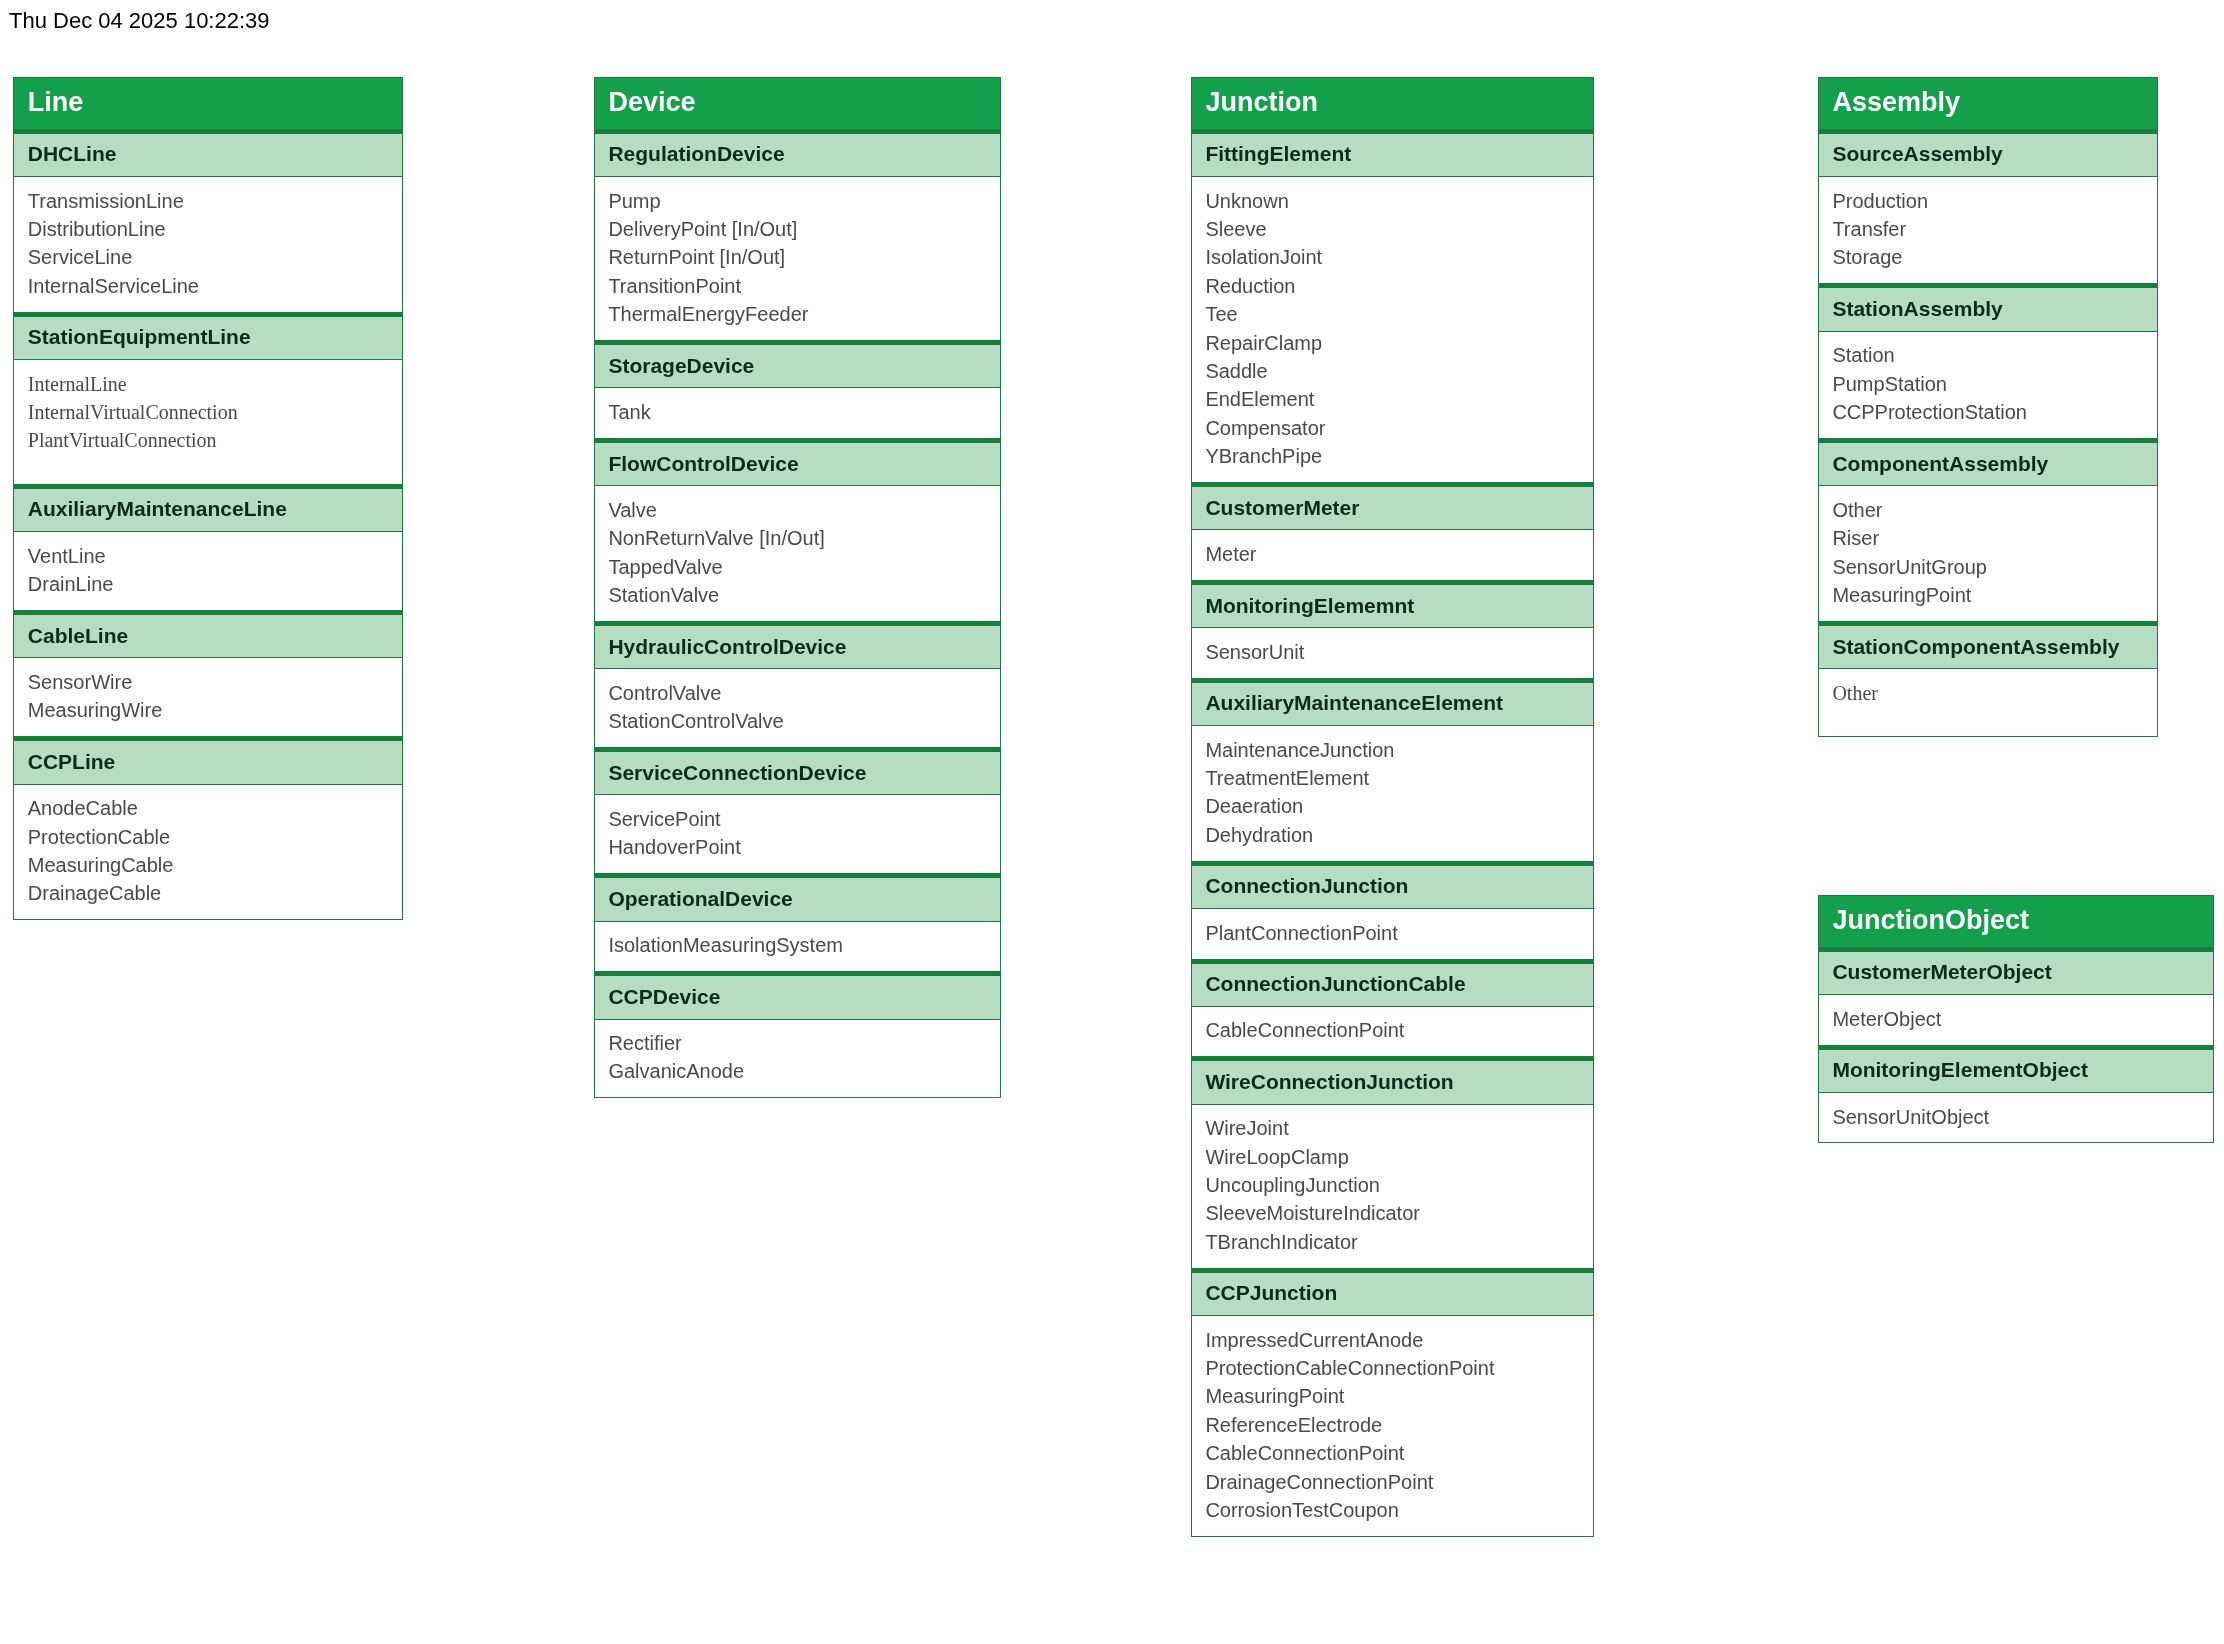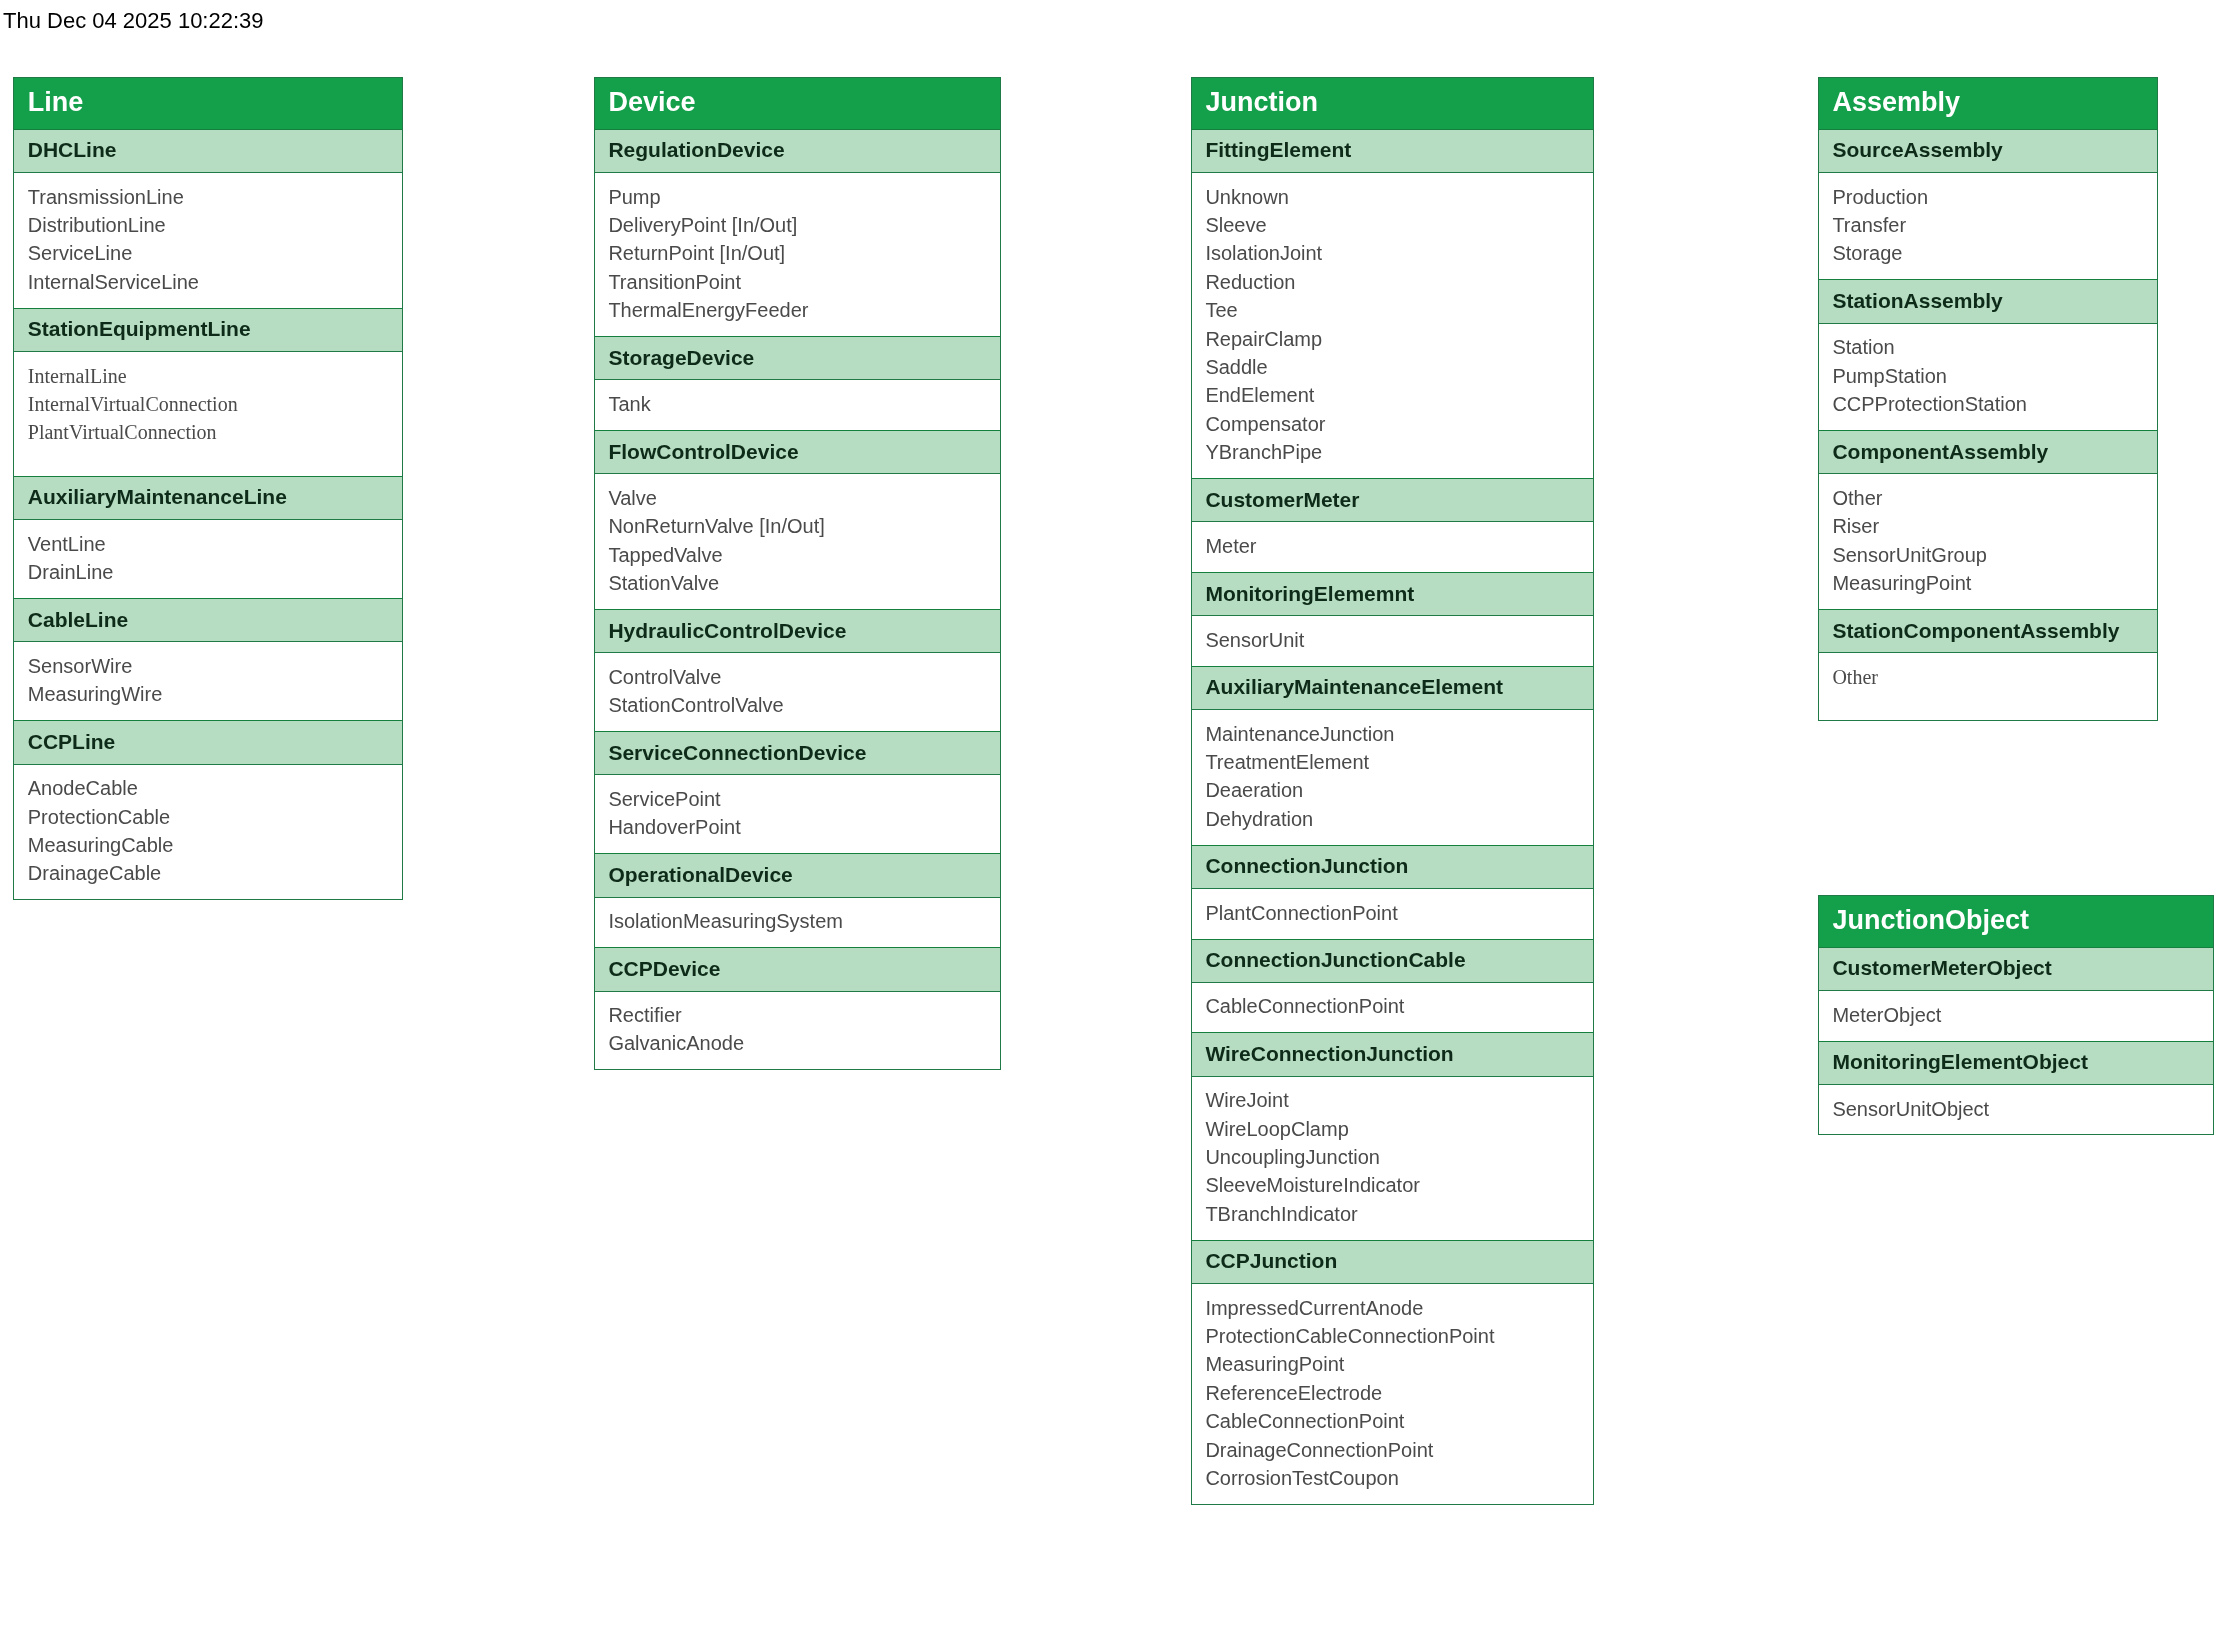--- a/index.html
+++ b/index.html
@@ -9,21 +9,21 @@
     font-family: "Liberation Sans", sans-serif;
   }
   body {
     width: 2225px;
     height: 1645px;
     position: relative;
     overflow: hidden;
   }
   .timestamp {
     position: absolute;
-    left: 3px;
+    left: 9px;
     top: 7.7px;
     font-size: 22px;
     color: #000000;
     white-space: nowrap;
   }
   .canvas {
     position: absolute;
     left: 0;
     top: 0;
     width: 2225px;
@@ -39,21 +39,21 @@
   }
   .card-title {
     background: #14a04b;
     color: #ffffff;
     font-weight: bold;
     font-size: 27px;
     padding: 9.6px 13.4px 11.5px 13.4px;
     line-height: 1.1;
   }
   .group {
-    border-top: 1px solid #15803d;
+    border-top: 5px solid #15803d;
   }
   .group:first-of-type {
     border-top: none;
   }
   .group-header {
     background: #b6ddc2;
     color: #0d2b18;
     font-weight: bold;
     font-size: 21px;
     padding: 8.6px 13.4px 9.6px 13.4px;

